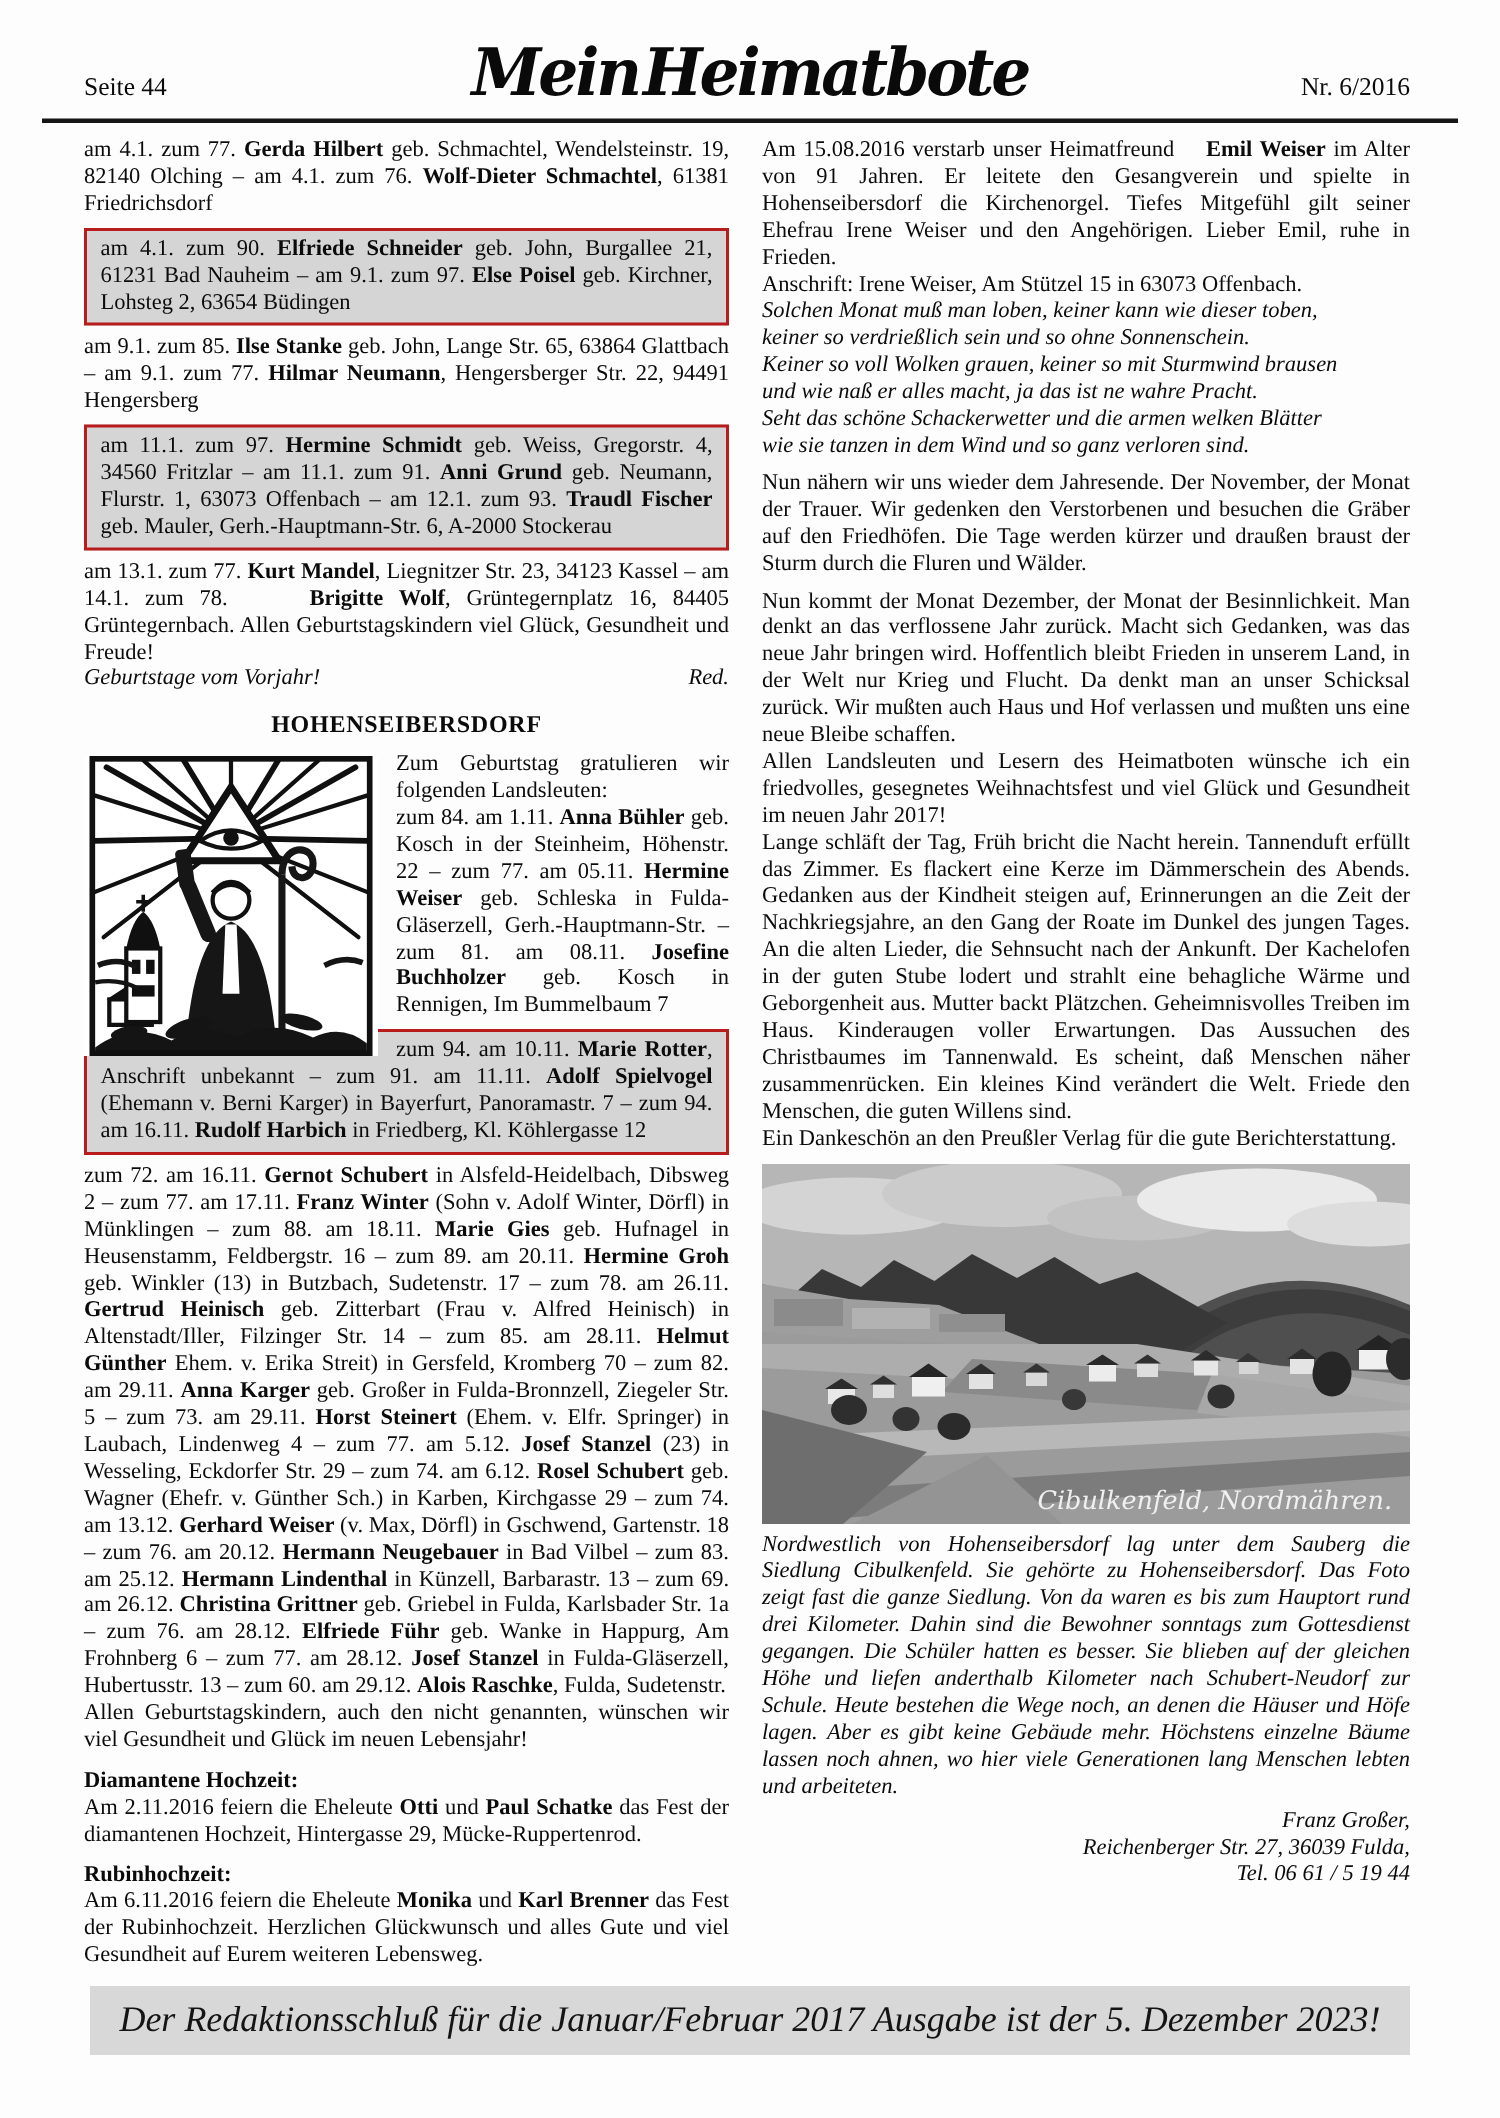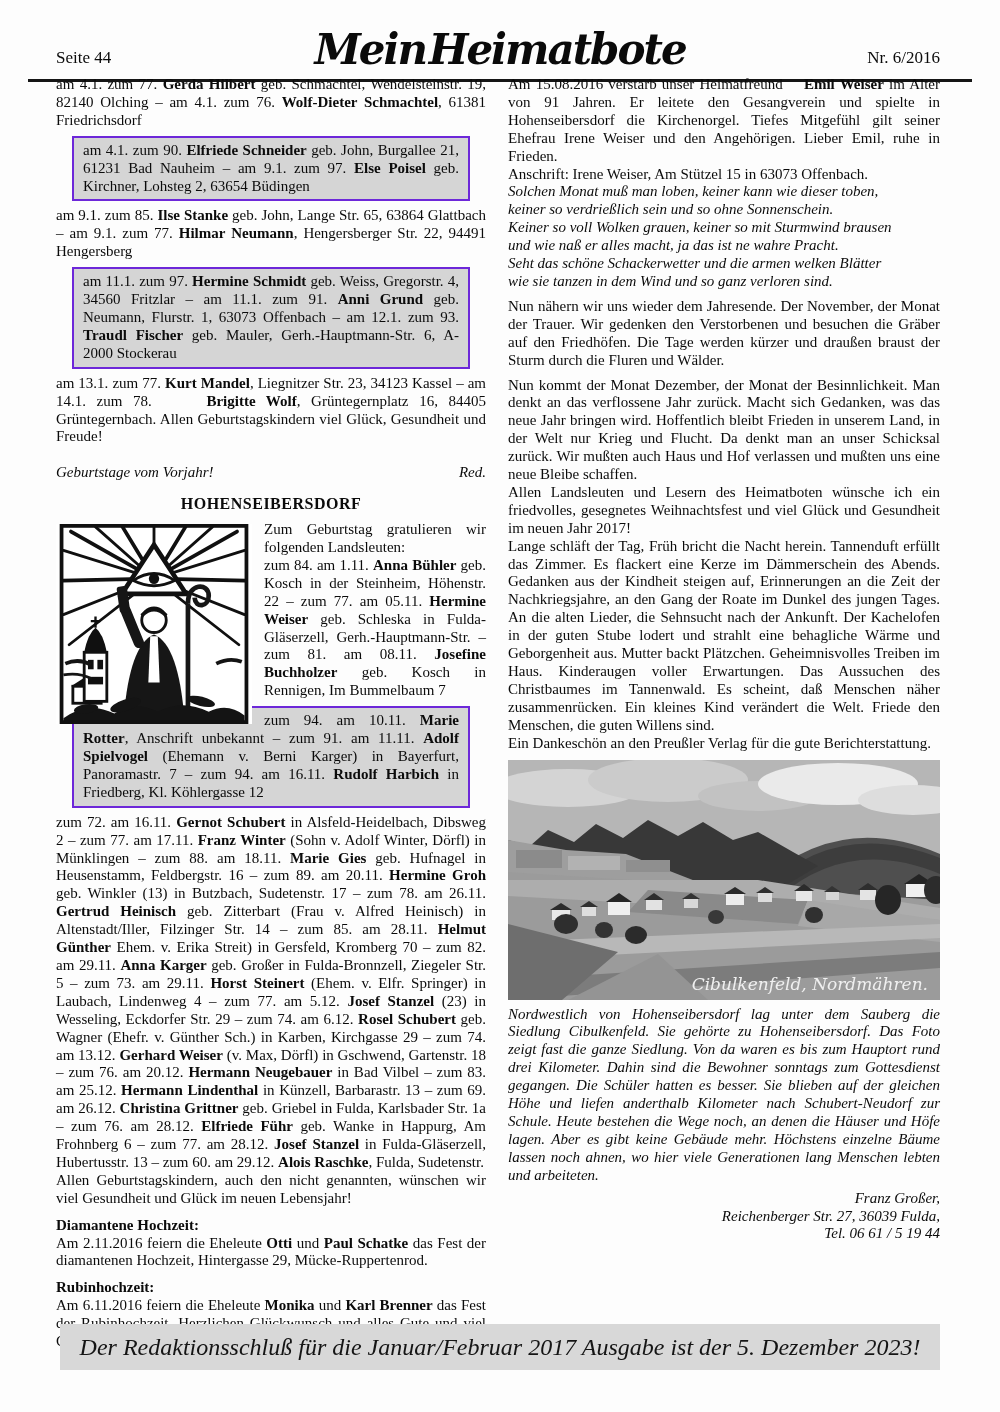--- a/index.html
+++ b/index.html
@@ -7,28 +7,28 @@
         font-family:"Liberation Serif", serif;overflow:hidden;}
   
   .page-label{position:absolute;left:56px;top:48px;font-size:17px;}
   .issue-label{position:absolute;right:60px;top:48px;font-size:17px;}
   .masthead{position:absolute;left:0;right:0;top:24px;text-align:center;
             font-family:"DejaVu Serif", serif;font-weight:bold;font-style:italic;
             font-size:42px;letter-spacing:-2px;word-spacing:-10px;
             transform:scaleY(1.04);color:#0a0a0a;}
   .header-rule{position:absolute;left:28px;right:28px;top:79px;height:3px;background:#151515;}
   
-  .col{position:absolute;top:76px;font-size:15px;line-height:17.9px;text-align:justify;}
+  .col{position:absolute;top:92px;font-size:15px;line-height:17.9px;text-align:justify;}
   .col-left{left:56px;width:430px;}
   .col-right{left:508px;width:432px;}
   .para{margin:0;}
   .gap{margin-top:7px;}
   .it{font-style:italic;}
-  .graybox{background:#d5d5d5;border:2px solid #6d28d9;padding:4px 9px;margin:6px 16px;}
-  .byline{display:flex;justify-content:space-between;font-style:italic;margin-top:18px;}
+  .graybox{background:#d5d5d5;border:2px solid #b91c1c;padding:4px 9px;margin:6px 0;}
+  .byline{display:flex;justify-content:space-between;font-style:italic;margin-top:0;}
   .sec-title{margin:13px 0 8px;text-align:center;font-size:16px;font-weight:bold;letter-spacing:.5px;}
   .sub-title{margin:9px 0 0;font-weight:bold;font-size:15px;}
   .woodcut{float:left;width:196px;height:200px;margin:3px 12px 3px 0;background:#fff;}
   .woodcut svg{display:block;width:196px;height:200px;}
   .clearb{clear:both;margin-top:6px;}
   .poem{text-align:left;}
   .photo{margin:7px 0 6px;}
   .photo svg{display:block;}
   .signature{margin-top:5px;text-align:right;font-style:italic;}
   

